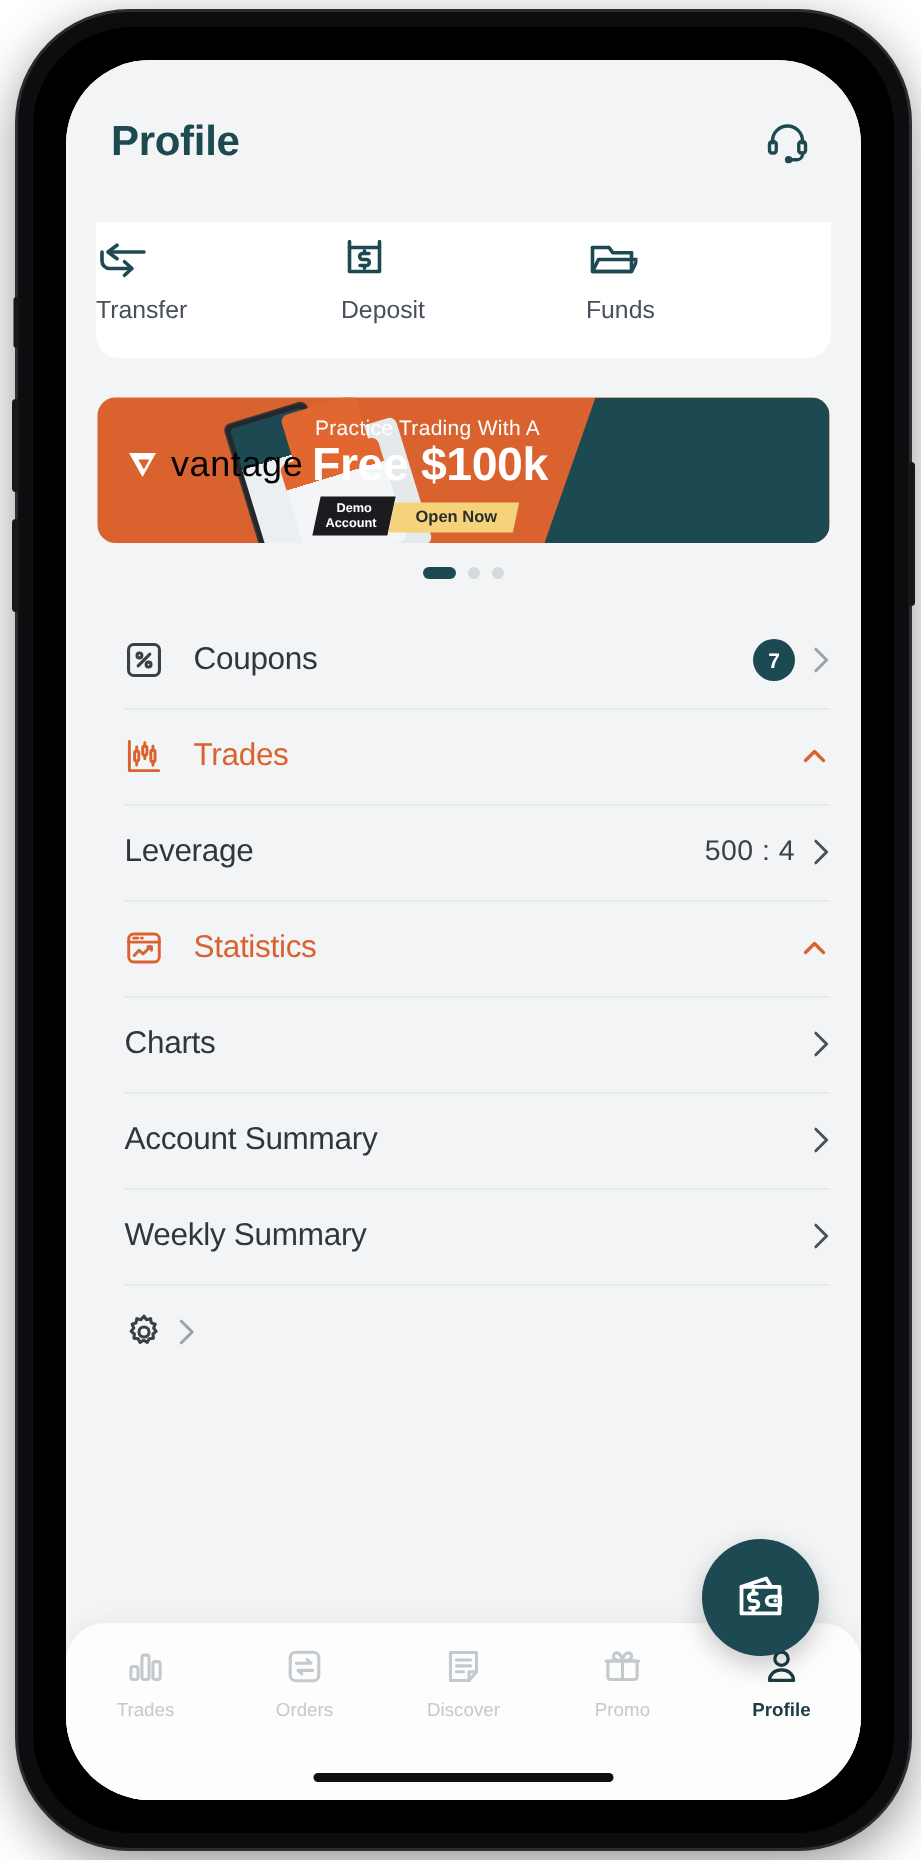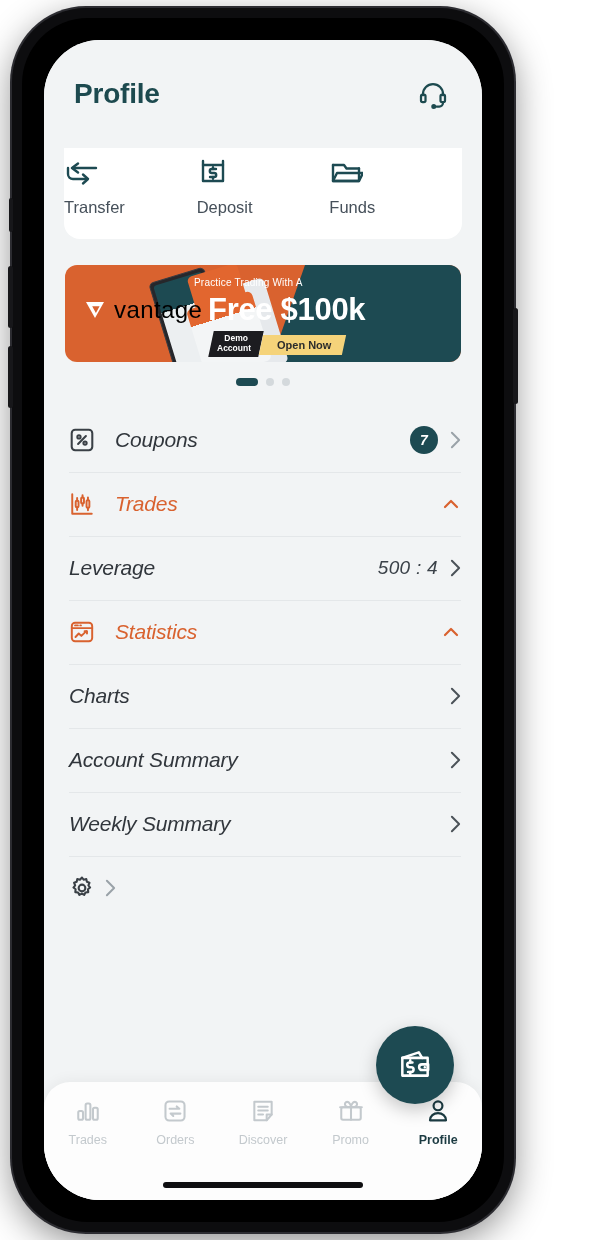--- a/index.html
+++ b/index.html
@@ -10,21 +10,21 @@
     background: #ffffff;
     font-family: "Liberation Sans", sans-serif;
     overflow: hidden;
   }
 
   
   #phone-frame {
     position: absolute;
     left: 12px;
     top: 8px;
-    width: 502px;
+    width: 594px;
     height: 1224px;
     background: #0d0d0f;
     border-radius: 74px;
     box-shadow: 0 0 0 2px #2c2c31, 0 10px 36px rgba(0,0,0,.45);
   }
   #phone-bezel-inner {
     position: absolute;
     left: 10px;
     top: 10px;
     right: 10px;
@@ -112,22 +112,22 @@
     width: 190px;
     background: #1d4a52;
     clip-path: polygon(34px 0, 100% 0, 100% 100%, 0 100%);
   }
   #banner-logo {
     position: absolute; left: 18px; top: 31px;
     display: flex; align-items: center; gap: 7px;
   }
   #banner-logo-text { color:#000000; font-size: 24px; letter-spacing: .4px; }
   #banner-line1 {
-    position: absolute; left: 129px; top: 12px;
-    color: #fff; font-size: 10px; letter-spacing: .2px;
+    position: absolute; left: 145px; top: 12px;
+    color: #fff; font-size: 14px; letter-spacing: .2px;
   }
   #banner-line2 {
     position: absolute; left: 143px; top: 27px;
     color: #fff; font-size: 31px; font-weight: bold; letter-spacing: -.3px;
   }
   #banner-demo-tag {
     position: absolute; left: 146px; top: 66px;
     background: #1c1c20; color: #fff;
     font-size: 8.5px; font-weight: bold; line-height: 9.5px;
     padding: 3px 9px 4px 7px;
@@ -172,21 +172,21 @@
 
   
   #carousel-dots {
     margin-top: 16px;
     display: flex; justify-content: center; align-items: center; gap: 8px;
   }
   .dot { width: 8px; height: 8px; border-radius: 50%; background: #d4d9dc; cursor: pointer; }
   .dot.active { width: 22px; border-radius: 5px; background: #1d4a52; }
 
   
-  #menu-list { margin: 22px 21px 0 25px; font-style: italic; }
+  #menu-list { margin: 22px 21px 0 39px; }
   .row {
     position: relative;
     display: flex;
     align-items: center;
     height: 64px;
     cursor: pointer;
   }
   .row + .row::before {
     content: "";
     position: absolute; left: 0; right: 0; top: 0;

